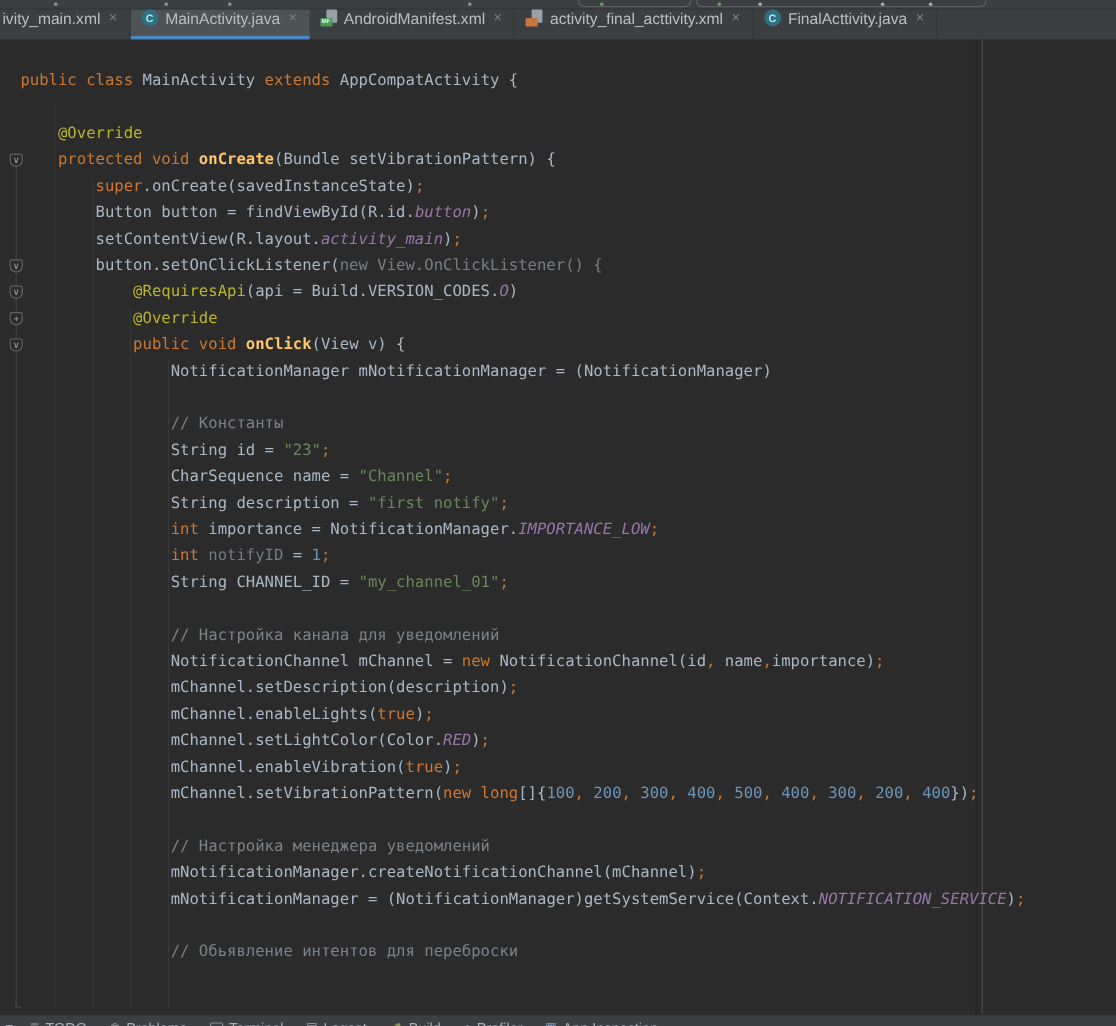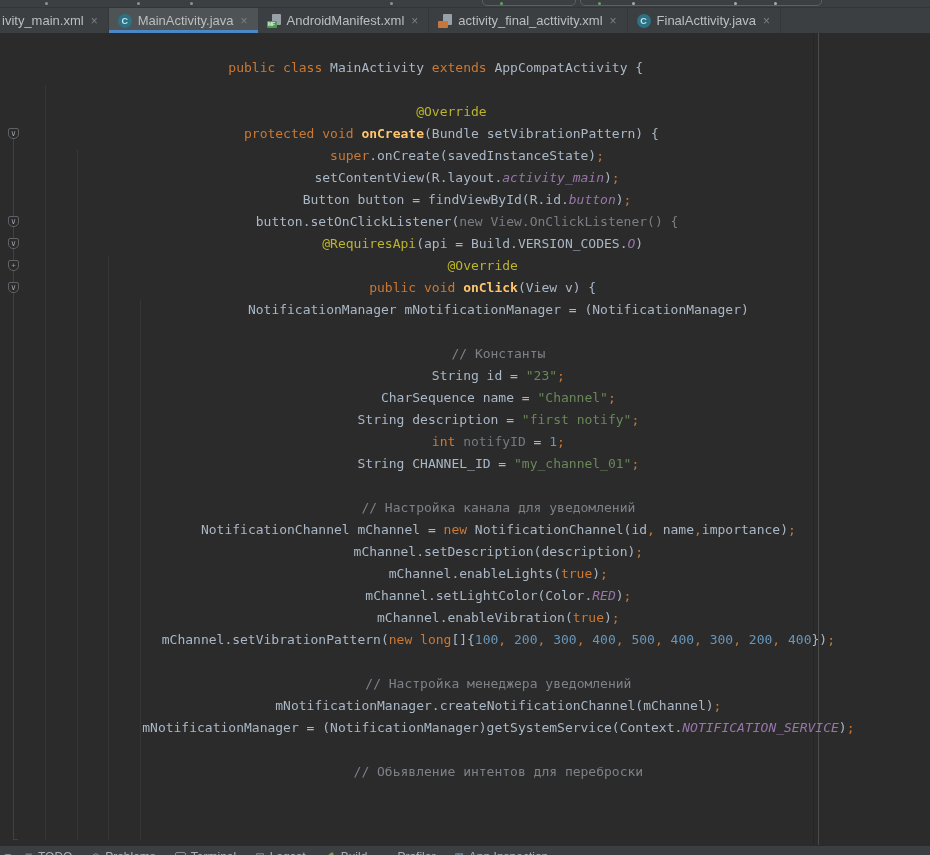--- a/index.html
+++ b/index.html
@@ -9,21 +9,21 @@
 
   
   #toolbar-strip { position:absolute; top:0; left:0; width:930px; height:8px;
                    background:var(--barbg,#3C3F41); border-bottom:1px solid #333638; }
   .tb-group { position:absolute; top:-14px; height:20px; border:1px solid #5D6062; border-radius:5px; }
   .tb-dot { position:absolute; top:2px; width:3px; height:3px; border-radius:50%; }
 
   
   #tabbar { position:absolute; top:8px; left:0; width:930px; height:25px;
             background:var(--barbg,#3C3F41); display:flex; align-items:stretch; }
-  .tab { position:relative; display:flex; align-items:center; gap:6px; padding:0 9px;
+  .tab { position:relative; display:flex; gap:6px; padding:0 9px;
          color:var(--tabtext,#BCBEC0); font-size:13px; cursor:default;
          border-right:1px solid #35383A; }
   .tab.first { padding-left:2px; }
   .tab.selected { background:var(--seltab,#4E5356); border-right:none; }
   .tab.selected .underline { position:absolute; left:0; right:0; bottom:0; height:3px;
          background:var(--accent,#4A88C7); }
   .tab .close { font-size:12px; color:#7C8082; line-height:1; padding:0 1px; }
   .icon-class { width:14px; height:14px; border-radius:50%; background:#2E7183;
                 color:#BCE6F2; font-size:9px; font-weight:bold; text-align:center;
                 line-height:14px; flex:0 0 14px; }
@@ -44,21 +44,21 @@
   #margin-light { left:818px; background:#4A4A4A; }
   .indent-guide { position:absolute; width:1px; background:#373737; }
   #fold-line { position:absolute; left:13px; top:95px; height:712px; width:1px; background:#3F4244; }
   #fold-end  { position:absolute; left:13px; top:801px; width:5px; height:6px;
                border-left:1px solid #3F4244; border-bottom:1px solid #3F4244; }
   .fold-marker { position:absolute; left:8px; width:11px; height:11px;
                  border:1px solid #5F6264; border-radius:2px 2px 5px 5px;
                  background:#2B2B2B; color:#9DA0A8; font-size:8px; line-height:9px;
                  text-align:center; z-index:2; }
   #code-lines { position:absolute; left:17px; top:24px;
-                font-family:"DejaVu Sans Mono", monospace; font-size:13px;text-align:center; }
+                font-family:"DejaVu Sans Mono", monospace; font-size:13px; }
   .code-line { height:22px; line-height:22px; white-space:pre; }
   .s-kw{color:var(--kw)} .s-ann{color:var(--ann)} .s-mth{color:var(--mth);font-weight:bold}
   .s-txt{color:var(--txt)} .s-str{color:var(--str)} .s-num{color:var(--num)}
   .s-cmt{color:var(--cmt)} .s-cst{color:var(--cst);font-style:italic}
   .s-dim{color:var(--dim)}
   .s-fld{color:var(--fld);text-underline-offset:2px}
   .s-uns{color:var(--uns)}
 
   
   #statusbar { position:absolute; left:0; bottom:0; width:930px; height:10px;
@@ -146,32 +146,33 @@
         <div class="fold-marker" style="top: 205px;">∨</div>
         <div class="fold-marker" style="top: 227px;">+</div>
         <div class="fold-marker" style="top: 249px;">∨</div>
       </div>
     <div id="code-lines">
         <div class="code-line"><span class="s-kw">public class </span><span class="s-txt">MainActivity </span><span class="s-kw">extends </span><span class="s-txt">AppCompatActivity {</span></div>
         <div class="code-line">&nbsp;</div>
         <div class="code-line"><span class="s-txt">    </span><span class="s-ann">@Override</span></div>
         <div class="code-line"><span class="s-txt">    </span><span class="s-kw">protected void </span><span class="s-mth">onCreate</span><span class="s-txt">(Bundle setVibrationPattern) {</span></div>
         <div class="code-line"><span class="s-txt">        </span><span class="s-kw">super</span><span class="s-txt">.onCreate(savedInstanceState)</span><span class="s-kw">;</span></div>
+        <div class="code-line"><span class="s-txt">        Button button = findViewById(R.id.</span><span class="s-cst">button</span><span class="s-txt">)</span><span class="s-kw">;</span></div>
         <div class="code-line"><span class="s-txt">        setContentView(R.layout.</span><span class="s-cst">activity_main</span><span class="s-txt">)</span><span class="s-kw">;</span></div>
-        <div class="code-line"><span class="s-txt">        Button button = findViewById(R.id.</span><span class="s-cst">button</span><span class="s-txt">)</span><span class="s-kw">;</span></div>
         <div class="code-line"><span class="s-txt">        button.setOnClickListener(</span><span class="s-dim">new View.OnClickListener() {</span></div>
         <div class="code-line"><span class="s-txt">            </span><span class="s-ann">@RequiresApi</span><span class="s-txt">(api = Build.VERSION_CODES.</span><span class="s-cst">O</span><span class="s-txt">)</span></div>
         <div class="code-line"><span class="s-txt">            </span><span class="s-ann">@Override</span></div>
         <div class="code-line"><span class="s-txt">            </span><span class="s-kw">public void </span><span class="s-mth">onClick</span><span class="s-txt">(View v) {</span></div>
         <div class="code-line"><span class="s-txt">                NotificationManager </span><span class="s-fld">mNotificationManager</span><span class="s-txt"> = (NotificationManager)</span></div>
         <div class="code-line">&nbsp;</div>
         <div class="code-line"><span class="s-txt">                </span><span class="s-cmt">// Константы</span></div>
         <div class="code-line"><span class="s-txt">                String id = </span><span class="s-str">"23"</span><span class="s-kw">;</span></div>
         <div class="code-line"><span class="s-txt">                CharSequence name = </span><span class="s-str">"Channel"</span><span class="s-kw">;</span></div>
         <div class="code-line"><span class="s-txt">                String description = </span><span class="s-str">"first notify"</span><span class="s-kw">;</span></div>
+        <div class="code-line"><span class="s-txt">                </span><span class="s-kw">int</span><span class="s-txt"> importance = NotificationManager.</span><span class="s-cst">IMPORTANCE_LOW</span><span class="s-kw">;</span></div>
         <div class="code-line"><span class="s-txt">                </span><span class="s-kw">int</span><span class="s-txt"> </span><span class="s-uns">notifyID</span><span class="s-txt"> = </span><span class="s-num">1</span><span class="s-kw">;</span></div>
         <div class="code-line"><span class="s-txt">                String CHANNEL_ID = </span><span class="s-str">"my_channel_01"</span><span class="s-kw">;</span></div>
         <div class="code-line">&nbsp;</div>
         <div class="code-line"><span class="s-txt">                </span><span class="s-cmt">// Настройка канала для уведомлений</span></div>
         <div class="code-line"><span class="s-txt">                NotificationChannel mChannel = </span><span class="s-kw">new</span><span class="s-txt"> NotificationChannel(id</span><span class="s-kw">,</span><span class="s-txt"> name</span><span class="s-kw">,</span><span class="s-txt">importance)</span><span class="s-kw">;</span></div>
         <div class="code-line"><span class="s-txt">                mChannel.setDescription(description)</span><span class="s-kw">;</span></div>
         <div class="code-line"><span class="s-txt">                mChannel.enableLights(</span><span class="s-kw">true</span><span class="s-txt">)</span><span class="s-kw">;</span></div>
         <div class="code-line"><span class="s-txt">                mChannel.setLightColor(Color.</span><span class="s-cst">RED</span><span class="s-txt">)</span><span class="s-kw">;</span></div>
         <div class="code-line"><span class="s-txt">                mChannel.enableVibration(</span><span class="s-kw">true</span><span class="s-txt">)</span><span class="s-kw">;</span></div>
         <div class="code-line"><span class="s-txt">                mChannel.setVibrationPattern(</span><span class="s-kw">new</span><span class="s-txt"> </span><span class="s-kw">long</span><span class="s-txt">[]{</span><span class="s-num">100</span><span class="s-kw">, </span><span class="s-num">200</span><span class="s-kw">, </span><span class="s-num">300</span><span class="s-kw">, </span><span class="s-num">400</span><span class="s-kw">, </span><span class="s-num">500</span><span class="s-kw">, </span><span class="s-num">400</span><span class="s-kw">, </span><span class="s-num">300</span><span class="s-kw">, </span><span class="s-num">200</span><span class="s-kw">, </span><span class="s-num">400</span><span class="s-txt">})</span><span class="s-kw">;</span></div>

